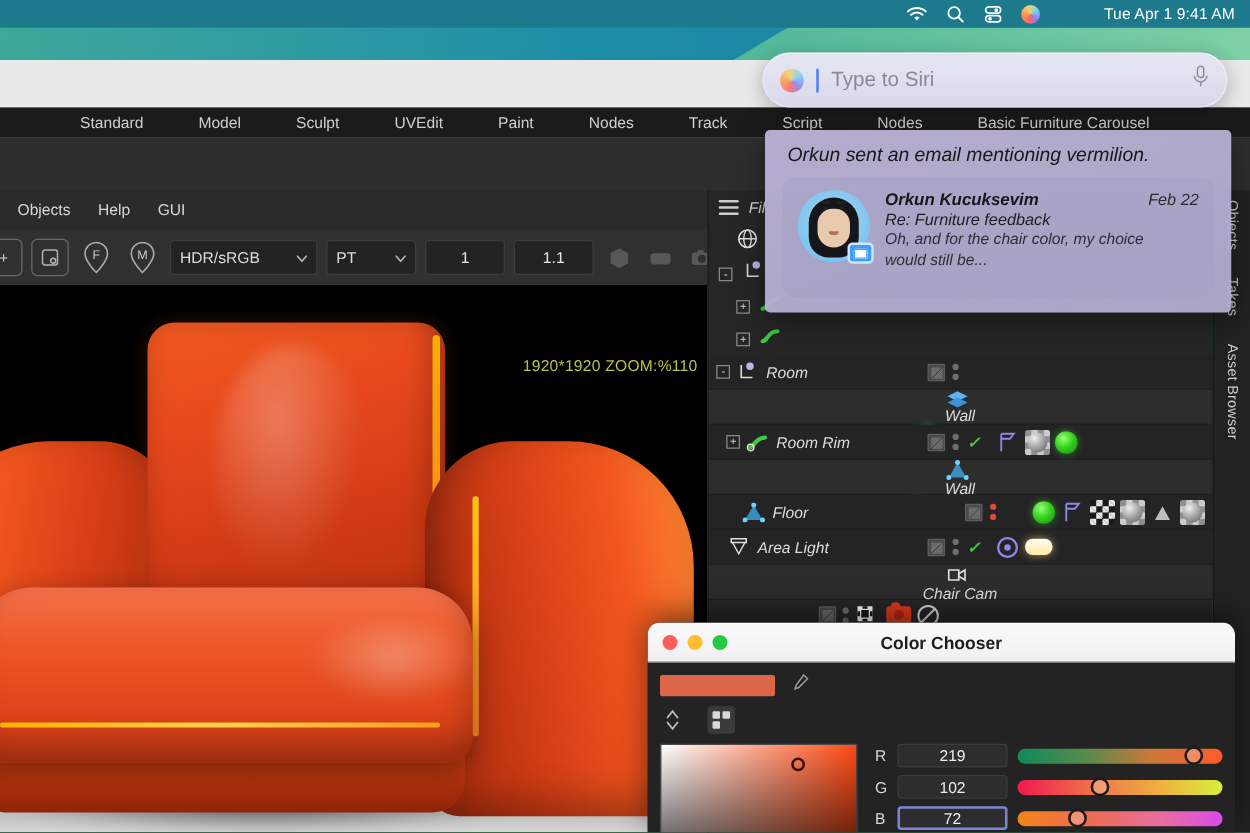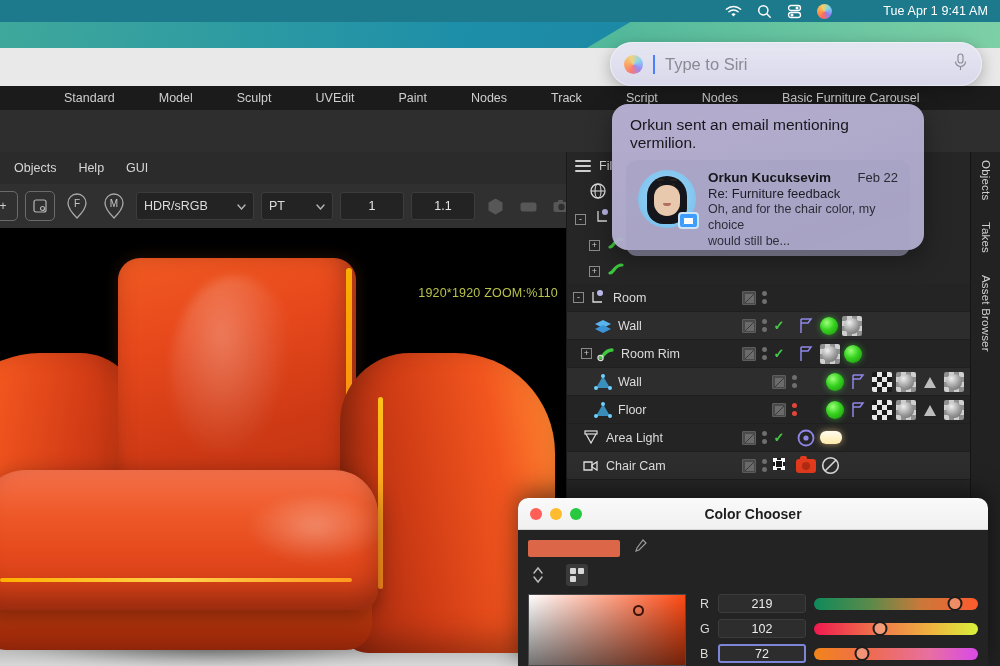--- a/index.html
+++ b/index.html
@@ -164,34 +164,34 @@
   }
   .ch-shadow{
     position:absolute; left:60px; top:360px; width:420px; height:48px;
     background: radial-gradient(ellipse at 50% 50%, rgba(0,0,0,.55), rgba(0,0,0,0) 70%);
     filter: blur(6px);
   }
 
   
   .outliner {
     position: absolute; left: 566px; top: 104px; width: 404px; height: 514px;
-    background: #262626; border-left: 1px solid #1a1a1a;
+    background: #262626; border-left: 1px solid #1a1a1a; font-style: italic;
   }
   .out-head {
     height: 28px; display: flex; align-items: center; gap: 8px; padding-left: 8px;
     background: #262626; color: #d8d8d8; font-size: 12.5px;
   }
   .hamburger { width: 16px; display:flex; flex-direction:column; gap:3px; }
   .hamburger i { display:block; height:2px; background:#cfcfcf; border-radius:1px; }
   .out-tree { position: relative; }
   .out-row {
     height: 28px; display: flex; align-items: center; position: relative;
     border-bottom: 1px solid #1f1f1f; padding-right: 6px;
   }
-  .out-row.alt { background: #2d2d2d; }
+  .out-row.alt { background: #2d2d2d; flex-direction: column; }
   .out-row.dark { background: #242424; }
   .expander {
     width: 11px; height: 11px; border: 1px solid #8a8a8a; color: #cfcfcf;
     font-size: 9px; line-height: 9px; display: flex; align-items: center;
     justify-content: center; margin-right: 4px; flex: 0 0 auto;
   }
   .row-icon { width: 20px; display: flex; align-items: center; justify-content: center; flex: 0 0 auto; }
   .row-label { color: #dcdcdc; font-size: 12.5px; white-space: nowrap; flex: 1 1 auto; padding-left: 5px; }
   .row-cols { display: flex; align-items: center; gap: 4px; flex: 0 0 auto; }
   .col-tag {
@@ -277,25 +277,26 @@
     width: 19px; height: 19px; border-radius: 50%;
     background: conic-gradient(from 200deg, #ff6a5e, #ff9d4d, #f0d36b, #7ad2f0, #8f7bf2, #ff6a5e);
     opacity: .85; flex: 0 0 auto;
   }
   .siri-caret { width: 2px; height: 19px; background: #4a7fff; flex: 0 0 auto; }
   .siri-text { color: #8a8a94; font-size: 16.5px; flex: 1 1 auto; }
   .siri-mic { color: #8d8d97; flex: 0 0 auto; }
 
   
   .notif {
-    position: absolute; left: 612px; top: 104px; width: 312px; height: 146px;
-    border-radius: 16px;
+    position: absolute; left: 612px; top: 104px; width: 373px; height: 146px;
+    border-radius: 4px;
     background: linear-gradient(160deg, rgba(186,178,213,.96), rgba(176,172,206,.95));
     box-shadow: 0 8px 26px rgba(0,0,0,.38);
     padding: 10px 14px;
+    font-style: italic;
   }
   .notif-head { color: #17171c; font-size: 15.5px; padding: 2px 2px 8px 4px; }
   .notif-card {
     background: rgba(166,163,197,.55); border-radius: 11px;
     height: 96px; display: flex; align-items: flex-start; gap: 12px; padding: 10px 12px;
   }
   .avatar {
     width: 58px; height: 58px; border-radius: 50%; flex: 0 0 auto; position: relative;
     background: radial-gradient(circle at 50% 45%, #a8d8f5 0%, #7ec4ef 70%, #5fb4e8 100%);
     overflow: visible;

